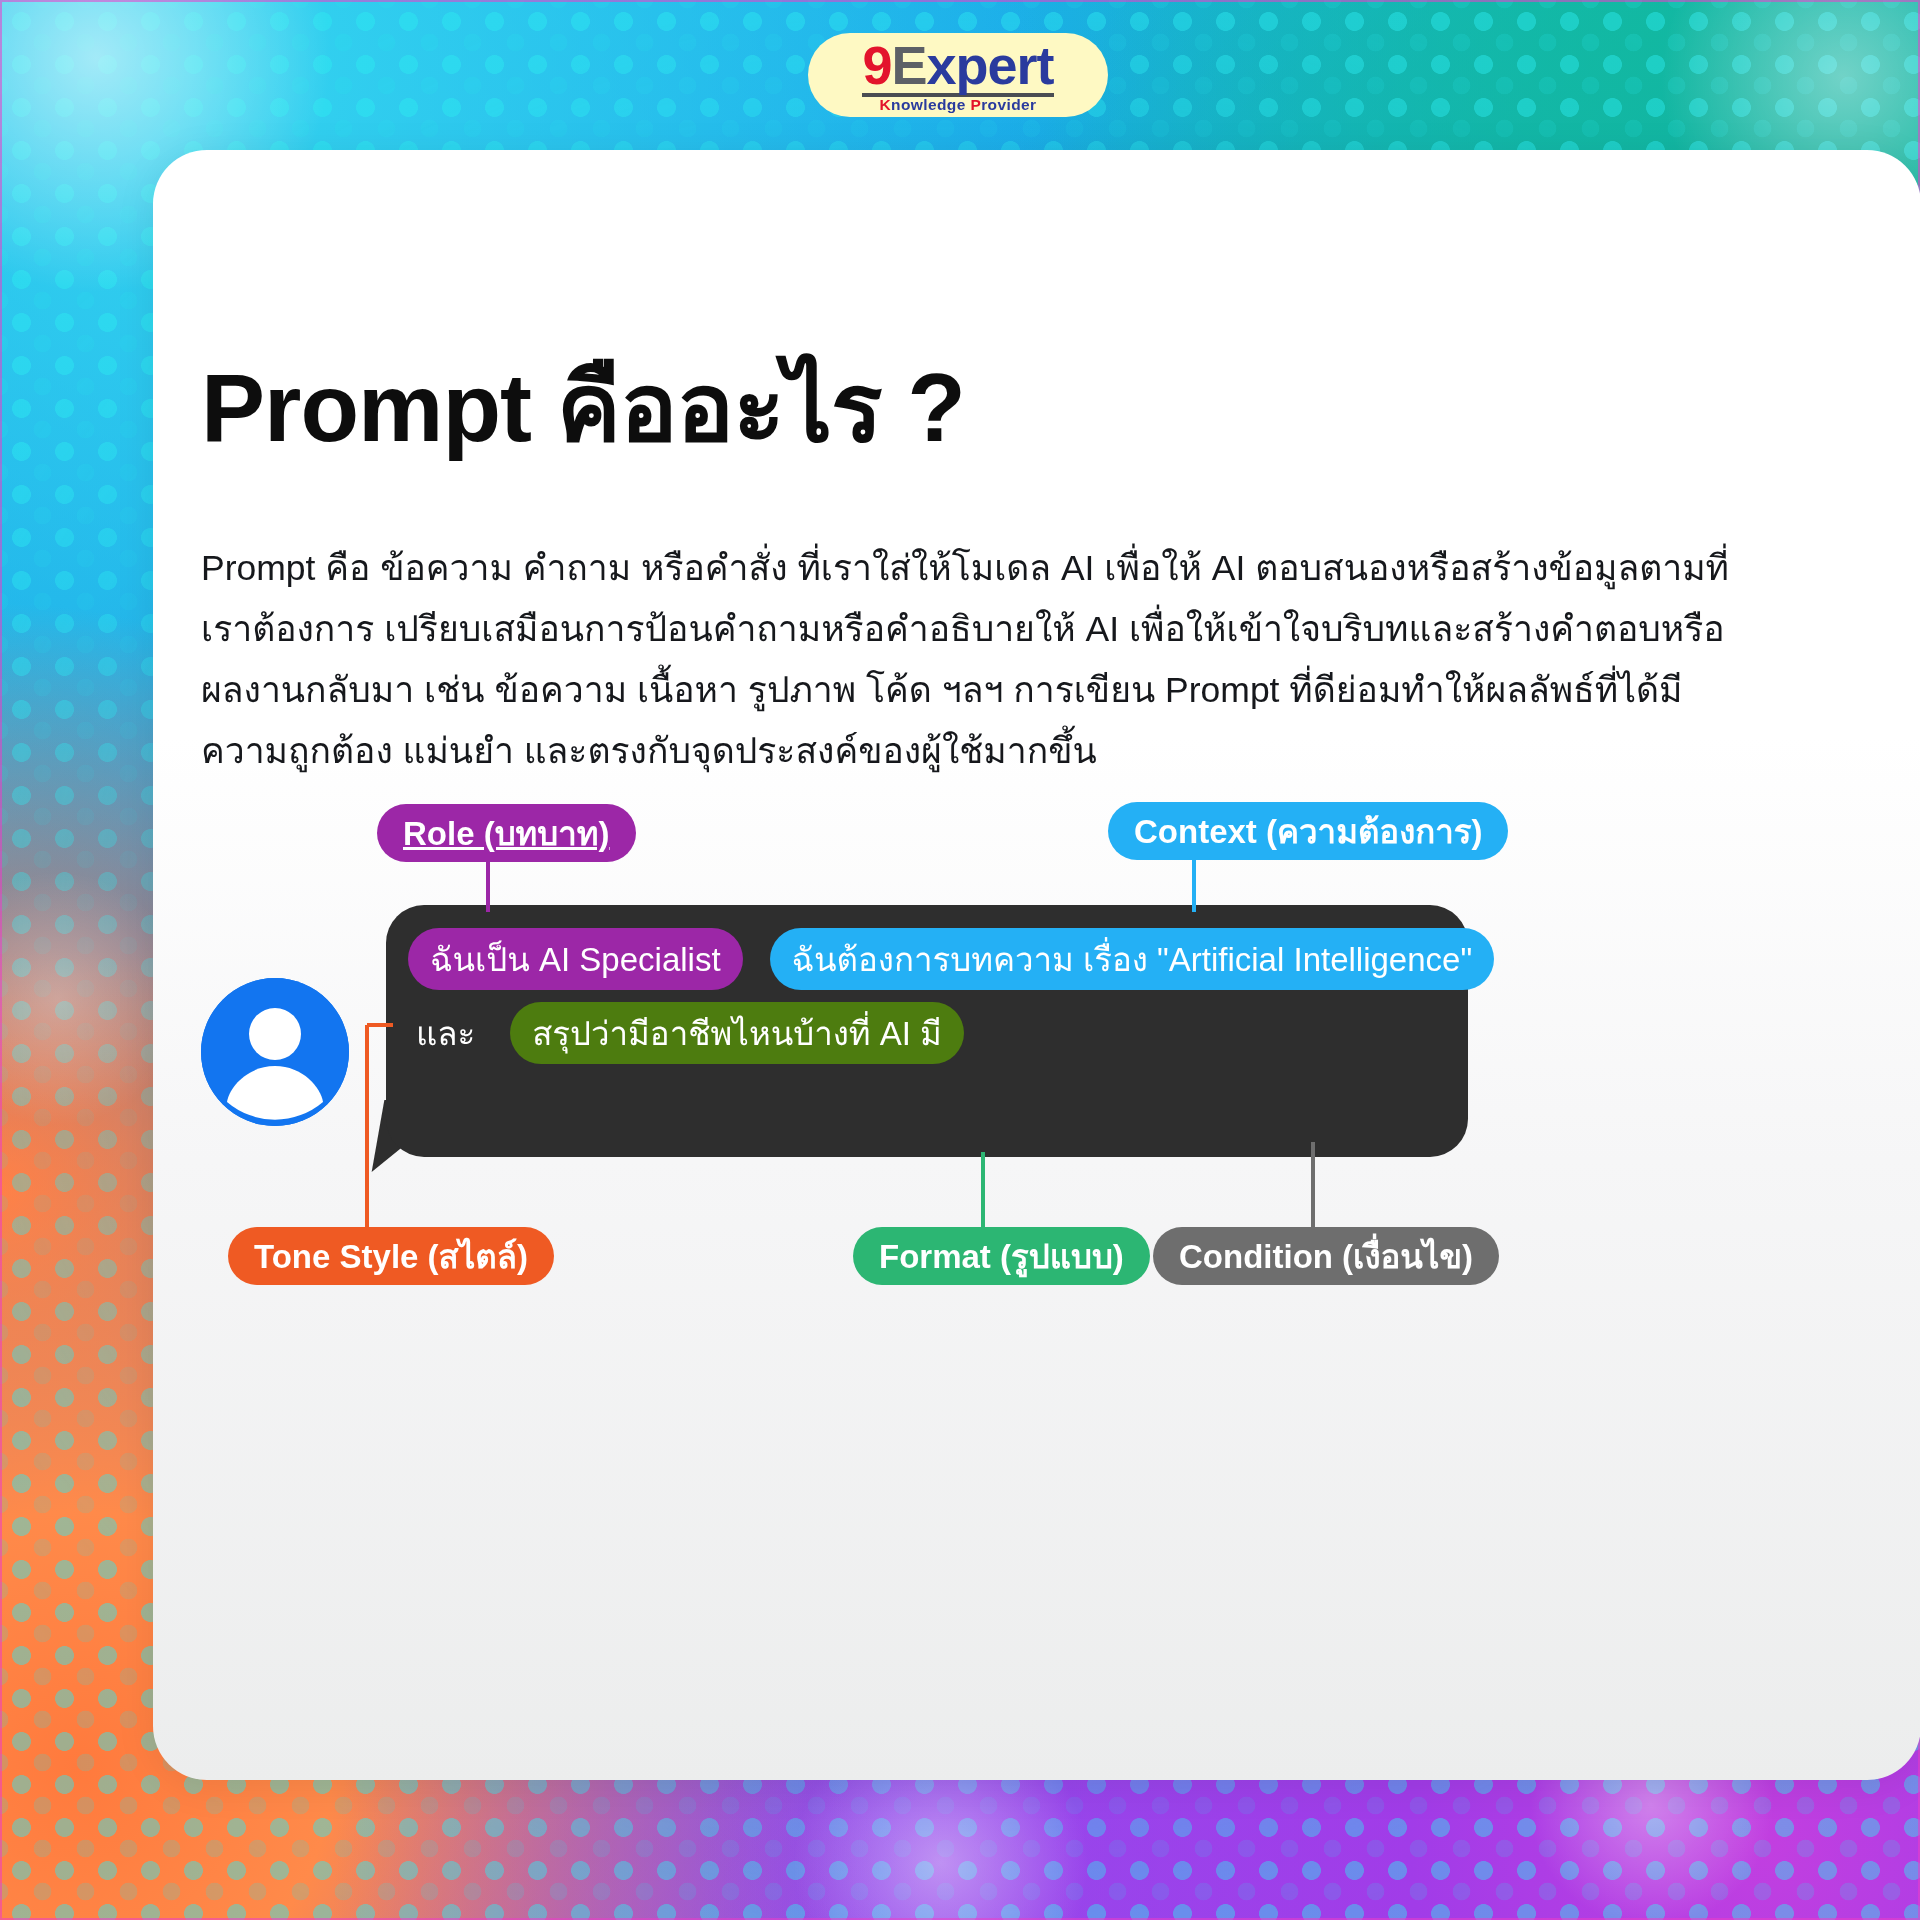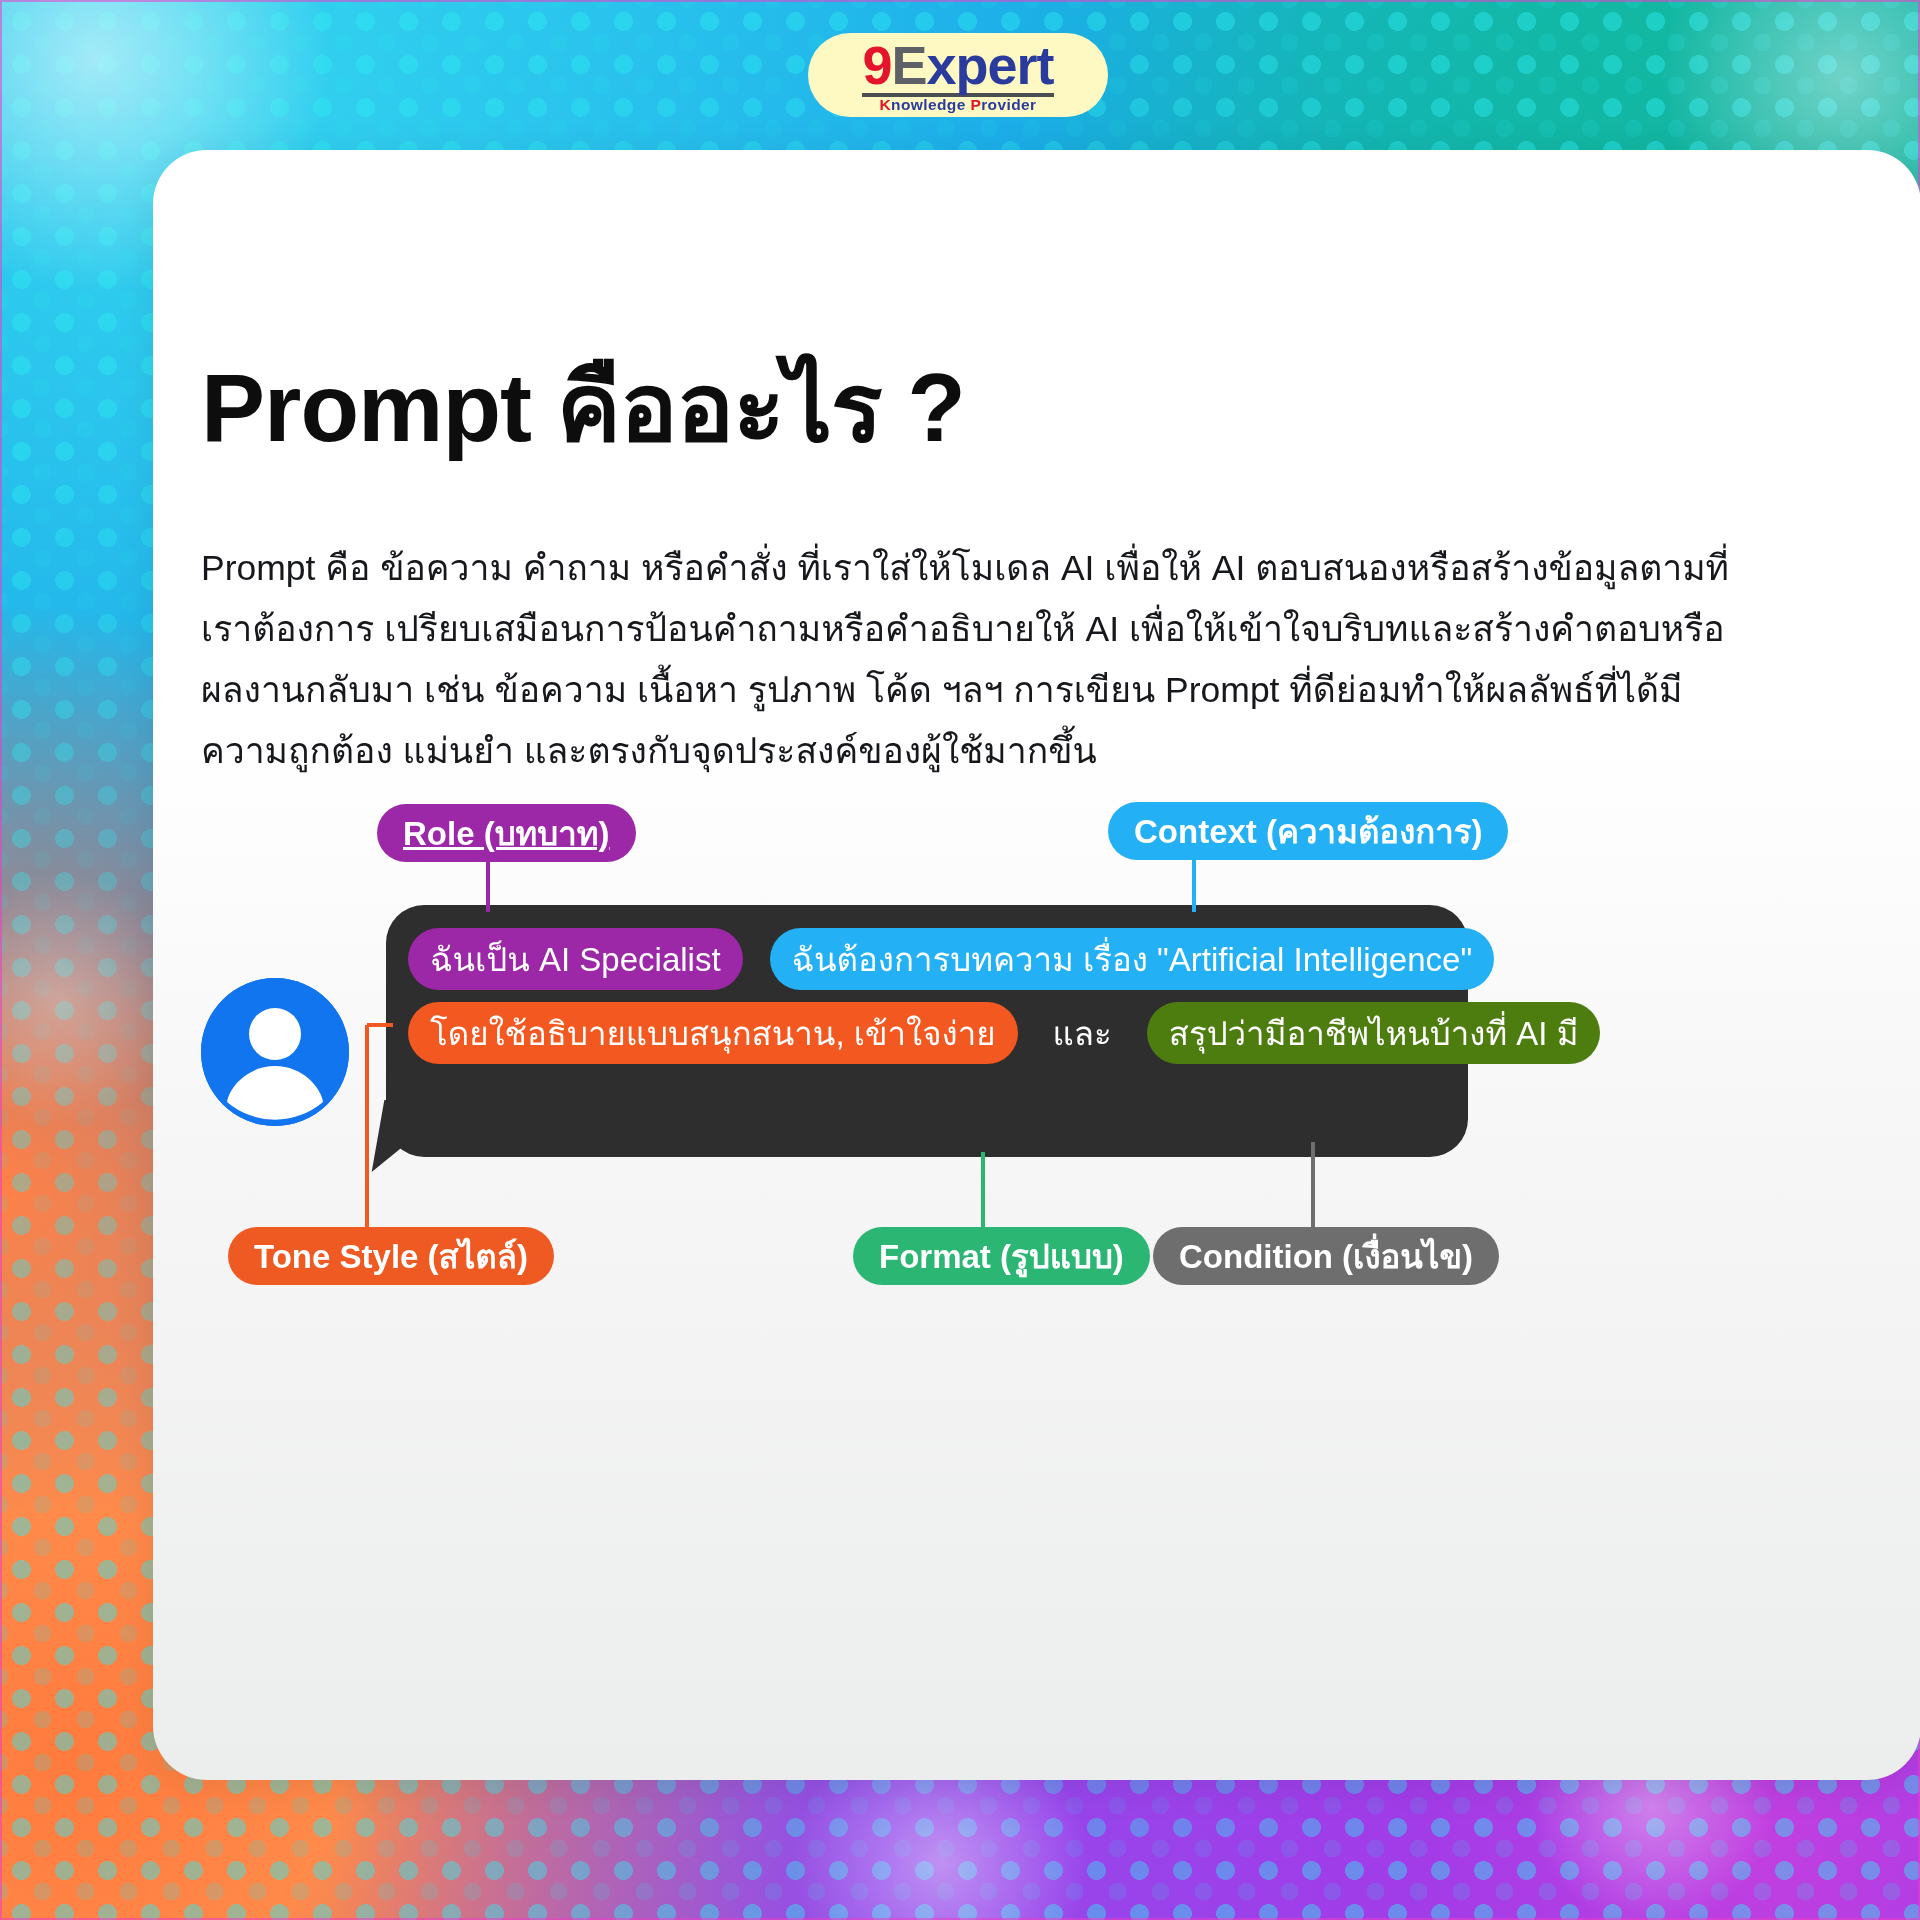--- a/index.html
+++ b/index.html
@@ -190,21 +190,20 @@
     <div id="bubble-tail"></div>
 
     <div id="bubble">
 
       <div class="chip-row">
         <span class="chip c-purple">ฉันเป็น AI Specialist</span>
         <span class="chip c-blue">ฉันต้องการบทความ เรื่อง "Artificial Intelligence"</span>
       </div>
 
       <div class="chip-row">
-        <span class="chip c-orange">โดยใช้อธิบายแบบสนุกสนาน, เข้าใจง่าย</span>
         <span class="chip plain">และ</span>
         <span class="chip c-gray">สรุปว่ามีอาชีพไหนบ้างที่ AI มี</span>
       </div>
 
 
     </div>
 
     <svg class="leader" style="left:0;top:0;width:1700px;height:720px;overflow:visible;">
       <line x1="335" y1="70" x2="335" y2="122" stroke="#9c27a7" stroke-width="4"></line>
       <line x1="1041" y1="70" x2="1041" y2="122" stroke="#24b0f5" stroke-width="4"></line>

